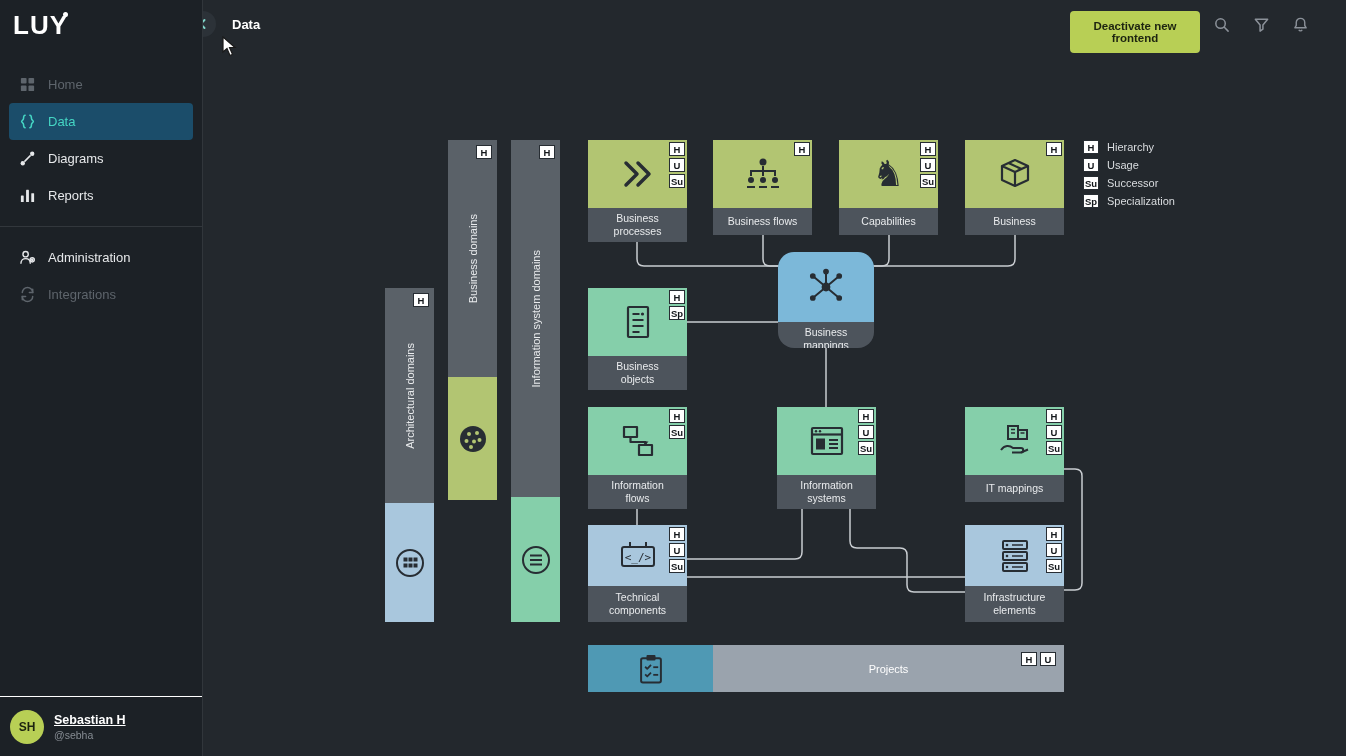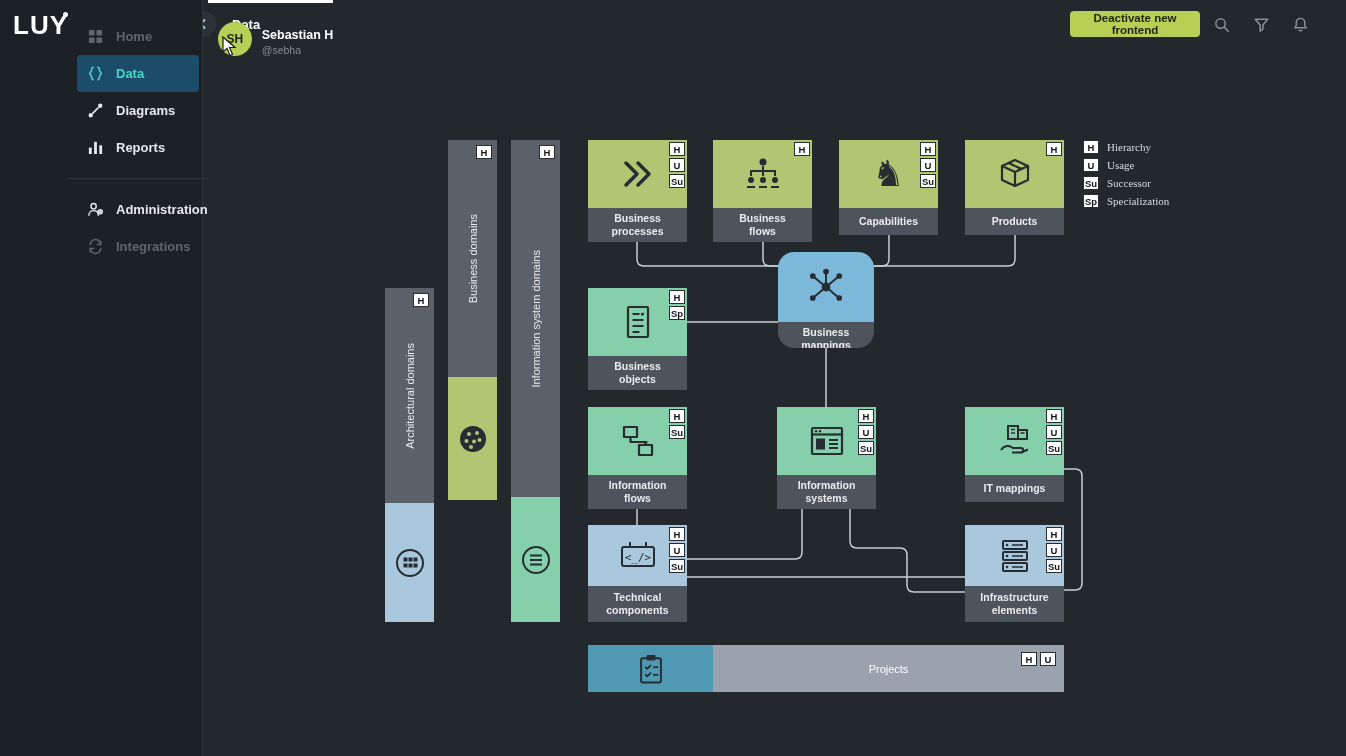--- a/index.html
+++ b/index.html
@@ -2,58 +2,58 @@
 <html style="--olive: #b2c572; --mint: #85cfaa; --light-blue: #a9c7dd; --blue: #7cb8d9; --teal: #4f99b4; --bar-gray: #5a6168; --label-gray: #4d545c; --accent-teal: #45d6c4; --button-green: #b8cf55; --active-blue: #1b4d6a; --sidebar-bg: #1c2126; --main-bg: #23282d;"><head>
 <meta charset="utf-8">
 <style>
   * { margin:0; padding:0; box-sizing:border-box; }
   html,body { width:1346px; height:756px; overflow:hidden; }
   body { font-family:"Liberation Sans", sans-serif; background:#22272c; }
   .page { position:relative; width:1346px; height:756px; background:var(--main-bg,#23282d); overflow:hidden; }
 
   
   .sidebar { position:absolute; left:0; top:0; width:203px; height:756px; background:var(--sidebar-bg,#1c2126);
-             border-right:1px solid #31363b; display:flex; flex-direction:row; z-index:5; }
+             border-right:1px solid #31363b; display:flex; flex-direction:column; z-index:5; }
   .logo { color:#fff; font-size:26px; font-weight:700; letter-spacing:1px; padding:10px 0 0 13px; height:48px; position:relative; }
   .logo .logo-dot { position:absolute; left:63px; top:12px; width:5px; height:5px; background:#fff; border-radius:50%; }
   .nav { margin-top:18px; }
-  .nav-item { display:flex; align-items:center; height:37px; padding-left:18px; color:#e6e8ea; font-size:13px; font-weight:700; cursor:pointer; }
+  .nav-item { display:flex; align-items:center; height:37px; padding-left:18px; color:#e6e8ea; font-size:13px; font-weight:400; cursor:pointer; }
   .nav-item .ni { width:18px; height:18px; margin-right:12px; flex:none; display:flex; align-items:center; justify-content:center; }
   .nav-item.disabled { color:#5e656c; }
   .nav-item.active { background:var(--active-blue,#1b4d6a); color:var(--accent-teal,#45d6c4); border-radius:4px; margin:0 9px; padding-left:9px; }
   .divider { border-top:1px solid #32373c; margin:12px 0; }
   .spacer { flex:1; }
   .nav-bottom .nav-item { height:34px; font-size:12px; font-weight:400; color:#c3c7cb; }
-  .user { display:flex; align-items:flex-end; padding:12px 0 12px 10px; border-top:3px solid #ffffff; flex:none; height:68px; }
+  .user { display:flex; align-items:center; padding:12px 0 12px 10px; border-top:1px solid #ffffff; flex:none; height:60px; }
   .avatar { width:34px; height:34px; border-radius:50%; background:var(--button-green,#b8cf55); color:#1d2410;
             font-size:12px; font-weight:700; display:flex; align-items:center; justify-content:center; flex:none; }
   .user-meta { margin-left:10px; }
-  .user-name { color:#fff; font-size:12.5px; font-weight:700; }
+  .user-name { color:#fff; font-size:12.5px; font-weight:700;text-decoration:underline; }
   .user-handle { color:#868c93; font-size:10.5px; margin-top:2px; }
 
   
   .topbar { position:absolute; left:203px; top:0; right:0; height:48px; z-index:4; }
   .back-btn { position:absolute; left:-13px; top:11px; width:26px; height:26px; border-radius:50%;
               background:#2c3238; display:flex; align-items:center; justify-content:center; cursor:pointer; }
   .page-title { position:absolute; left:29px; top:17px; color:#fff; font-size:13px; font-weight:700; }
-  .deactivate-btn { position:absolute; left:867px; top:11px; width:130px; height:26px; background:var(--button-green,#b8cf55);
+  .deactivate-btn { position:absolute; left:867px; top:11px; width:130px; height:42px; background:var(--button-green,#b8cf55);
                     color:#1d2410; font-size:11.5px; font-weight:700; border:none; border-radius:4px; cursor:pointer;
                     font-family:"Liberation Sans", sans-serif; }
   .top-ico { position:absolute; top:14px; width:20px; height:20px; color:#8b9199; cursor:pointer;
              display:flex; align-items:center; justify-content:center; }
 
   
   .content { position:absolute; left:203px; top:48px; width:1143px; height:708px; }
   .connectors { position:absolute; left:0; top:0; width:1143px; height:708px; }
 
   .node { position:absolute; width:99px; cursor:pointer; }
   .node-icon { height:68px; position:relative; display:flex; align-items:center; justify-content:center; }
   .node.tall2 .node-icon { height:61px; }
   .node-label { background:var(--label-gray,#4d545c); color:#e9ebed; font-size:10.5px; line-height:1.25;
-                text-align:center; padding:4px 12px; min-height:27px; display:flex; align-items:center; justify-content:center;font-weight:bold; }
+                text-align:center; padding:4px 12px; min-height:27px; display:flex; align-items:center; justify-content:center; }
   .node.tall2 .node-label { min-height:36px; }
   .badges { position:absolute; top:2px; right:2px; display:flex; flex-direction:column; gap:2px; }
   .badge { width:16px; height:14px; background:#fff; border:1px solid #272d33; color:#12161a;
            font-size:9.5px; font-weight:700; display:flex; align-items:center; justify-content:center; }
   .olive  { background:var(--olive,#b2c572); }
   .mint   { background:var(--mint,#85cfaa); }
   .lblue  { background:var(--light-blue,#a9c7dd); }
   .blue   { background:var(--blue,#7cb8d9); }
   .tealbg { background:var(--teal,#4f99b4); }
 
@@ -65,21 +65,21 @@
   
   .domain-bar { position:absolute; width:49px; background:var(--bar-gray,#5a6168); cursor:pointer; }
   .bar-top { display:flex; align-items:center; justify-content:center; }
   .domain-label { writing-mode:vertical-rl; transform:rotate(180deg); color:#e9ebed; font-size:11px; white-space:nowrap; }
   .bar-bottom { display:flex; align-items:center; justify-content:center; }
   .bar-badge { position:absolute; top:5px; right:5px; }
 
   
   .legend { position:absolute; left:880px; top:92px; }
   .legend-row { display:flex; align-items:center; gap:8px; margin-bottom:4px; height:14px; }
-  .legend-label { color:#d9dcdf; font-size:11px;font-family:Liberation Serif, serif; }
+  .legend-label { color:#d9dcdf; font-size:11px; }
 
   
   .projects { position:absolute; left:385px; top:597px; width:476px; height:47px; display:flex; cursor:pointer; }
   .proj-icon { width:125px; display:flex; align-items:center; justify-content:center; }
   .proj-body { flex:1; background:#9aa3ad; position:relative; display:flex; align-items:center; justify-content:center; }
   .proj-label { color:#fff; font-size:11px; }
   .proj-badges { position:absolute; right:8px; top:7px; display:flex; flex-direction:row; gap:3px; }
 
   .cursor { position:absolute; left:222px; top:36px; z-index:20; pointer-events:none; }
 </style>
@@ -339,21 +339,21 @@
         <svg width="40" height="40" viewBox="0 0 40 40" fill="none" stroke="#272d33" stroke-width="2.2" stroke-linejoin="round">
             <path d="M20 6 L33 12 L20 18 L7 12 Z"></path>
             <path d="M7 12 V26 L20 32 L33 26 V12"></path>
             <path d="M20 18 V32"></path>
             <path d="M13.5 9 L26.5 15"></path>
           </svg>
         <div class="badges">
           <span class="badge">H</span>
         </div>
       </div>
-      <div class="node-label">Products</div>
+      <div class="node-label">Business</div>
     </div>
 
     <div class="mapping-node" style="left:575px;top:204px">
       <div class="node-icon blue">
         <svg width="44" height="44" viewBox="0 0 40 40" fill="#272d33" stroke="#272d33" stroke-width="1.8">
             <path d="M20 20 L8 10 M20 20 L32 10 M20 20 L8 30 M20 20 L32 30 M20 20 L20 6" fill="none"></path>
             <circle cx="20" cy="20" r="4" stroke="none"></circle>
             <circle cx="8" cy="10" r="2.6" stroke="none"></circle>
             <circle cx="32" cy="10" r="2.6" stroke="none"></circle>
             <circle cx="8" cy="30" r="2.6" stroke="none"></circle>

